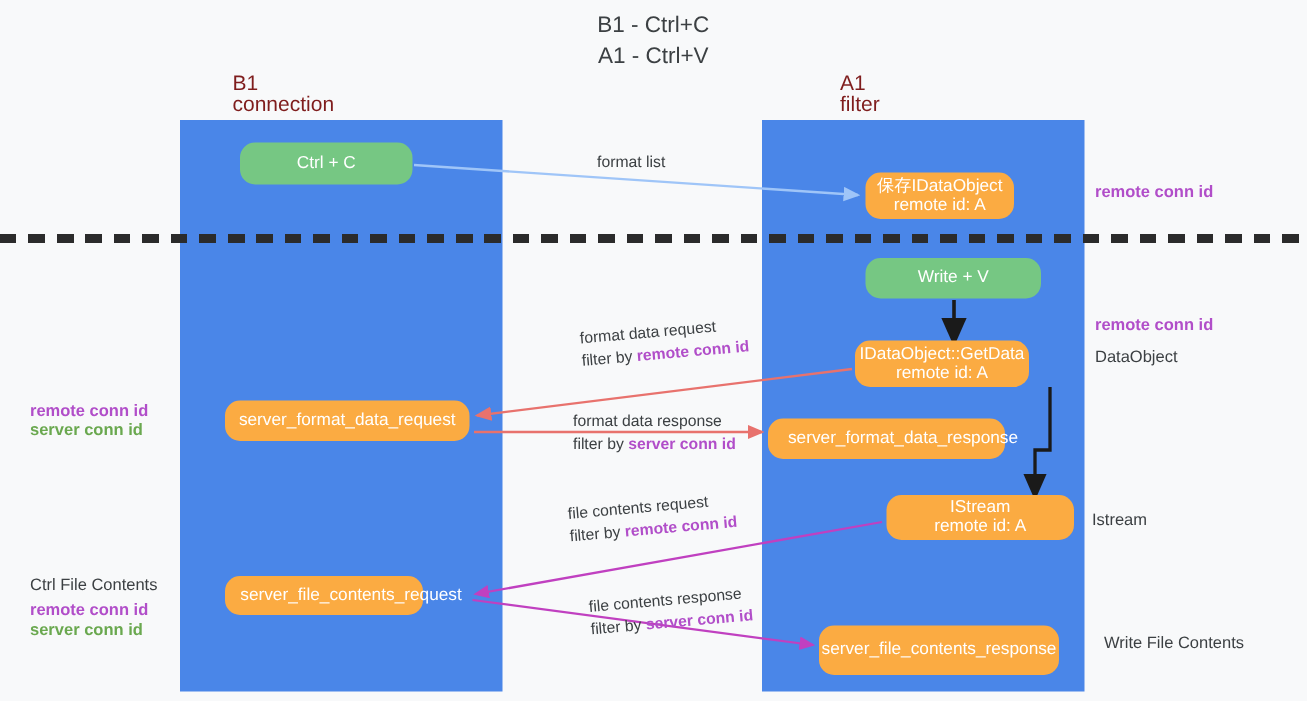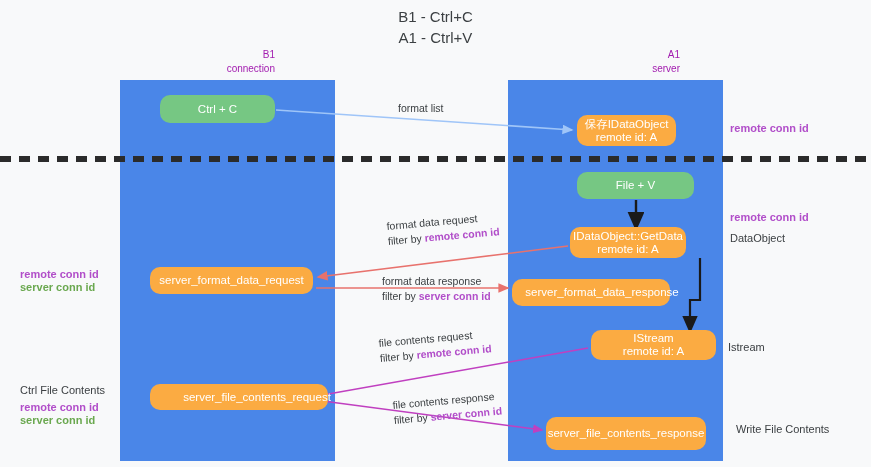--- a/index.html
+++ b/index.html
@@ -15,21 +15,21 @@
 
   
   .title{
     left:0;top:6px;width:871px;text-align:center;
     font-size:15px;color:#3c4043;line-height:21px;
     white-space:pre-line;
   }
 
   
   .colhead{
-    text-align:right;font-size:10px;color:#a21caf;line-height:14px;
+    text-align:left;font-size:14px;color:#7f1d1d;line-height:14px;
     white-space:pre-line;
   }
   #head-b1{left:155px;top:48px;width:120px;}
   #head-a1{left:560px;top:48px;width:120px;}
 
   
   .lane{background:#4a86e8;}
   #lane-b1{left:120px;top:80px;width:215px;height:381px;}
   #lane-a1{left:508px;top:80px;width:215px;height:381px;}
 
@@ -42,21 +42,21 @@
   .green{background:#76c783;}
   .orange{background:#fbab42;}
 
   #box-ctrlc{left:160px;top:95px;width:115px;height:28px;}
   #box-dataobject{left:577px;top:115px;width:99px;height:31px;}
   #box-ctrlv{left:577px;top:172px;width:117px;height:27px;}
   #box-getdata{left:570px;top:227px;width:116px;height:31px;}
   #box-fmtreq{left:150px;top:267px;width:163px;height:27px;}
   #box-fmtresp{left:512px;top:279px;width:158px;height:27px;padding-left:26px;}
   #box-istream{left:591px;top:330px;width:125px;height:30px;}
-  #box-filereq{left:150px;top:384px;width:178px;height:26px;padding-left:40px;}
+  #box-filereq{left:150px;top:384px;width:132px;height:26px;padding-left:40px;}
   #box-fileresp{left:546px;top:417px;width:160px;height:33px;}
 
   
   .sidelabel{font-size:11px;line-height:13px;}
   .purple{color:#b14ec9;font-weight:bold;}
   .greentxt{color:#6aa84f;font-weight:bold;}
   .plain{color:#3c4043;}
 
   #lbl-rc1{left:730px;top:122px;}
   #lbl-rc2{left:730px;top:211px;}
@@ -90,21 +90,21 @@
 <body>
 
 <div id="stage">
 
   <div class="abs title" id="title">B1 - Ctrl+C
 A1 - Ctrl+V</div>
 
   <div class="abs colhead" id="head-b1">B1
 connection</div>
   <div class="abs colhead" id="head-a1">A1
-server</div>
+filter</div>
 
   <div class="abs lane" id="lane-b1"></div>
   <div class="abs lane" id="lane-a1"></div>
 
   <svg class="overlay">
     <defs>
       <marker id="ar-blue" markerWidth="7" markerHeight="7" refX="6" refY="3" orient="auto">
         <path d="M0,0 L7,3 L0,6 z" fill="#9fc5f8"></path>
       </marker>
       <marker id="ar-red" markerWidth="7" markerHeight="7" refX="6" refY="3" orient="auto">
@@ -133,21 +133,21 @@
     <line x1="315" y1="400" x2="542" y2="430" stroke="#c040c0" stroke-width="1.5" marker-end="url(#ar-mag)"></line>
 
     <path d="M668,292 L680,292" stroke="#1a1a1a" stroke-width="0" fill="none"></path>
   </svg>
 
   <div class="abs" id="dashed"></div>
 
   <div class="abs box green" id="box-ctrlc">Ctrl + C</div>
   <div class="abs box orange" id="box-dataobject">保存IDataObject
 remote id: A</div>
-  <div class="abs box green" id="box-ctrlv">File + V</div>
+  <div class="abs box green" id="box-ctrlv">Write + V</div>
   <div class="abs box orange" id="box-getdata">IDataObject::GetData
 remote id: A</div>
   <div class="abs box orange" id="box-fmtreq">server_format_data_request</div>
   <div class="abs box orange" id="box-fmtresp">server_format_data_response</div>
   <div class="abs box orange" id="box-istream">IStream
 remote id: A</div>
   <div class="abs box orange" id="box-filereq">server_file_contents_request</div>
   <div class="abs box orange" id="box-fileresp">server_file_contents_response</div>
 
   <div class="abs arrowlabel" id="al-formatlist">

